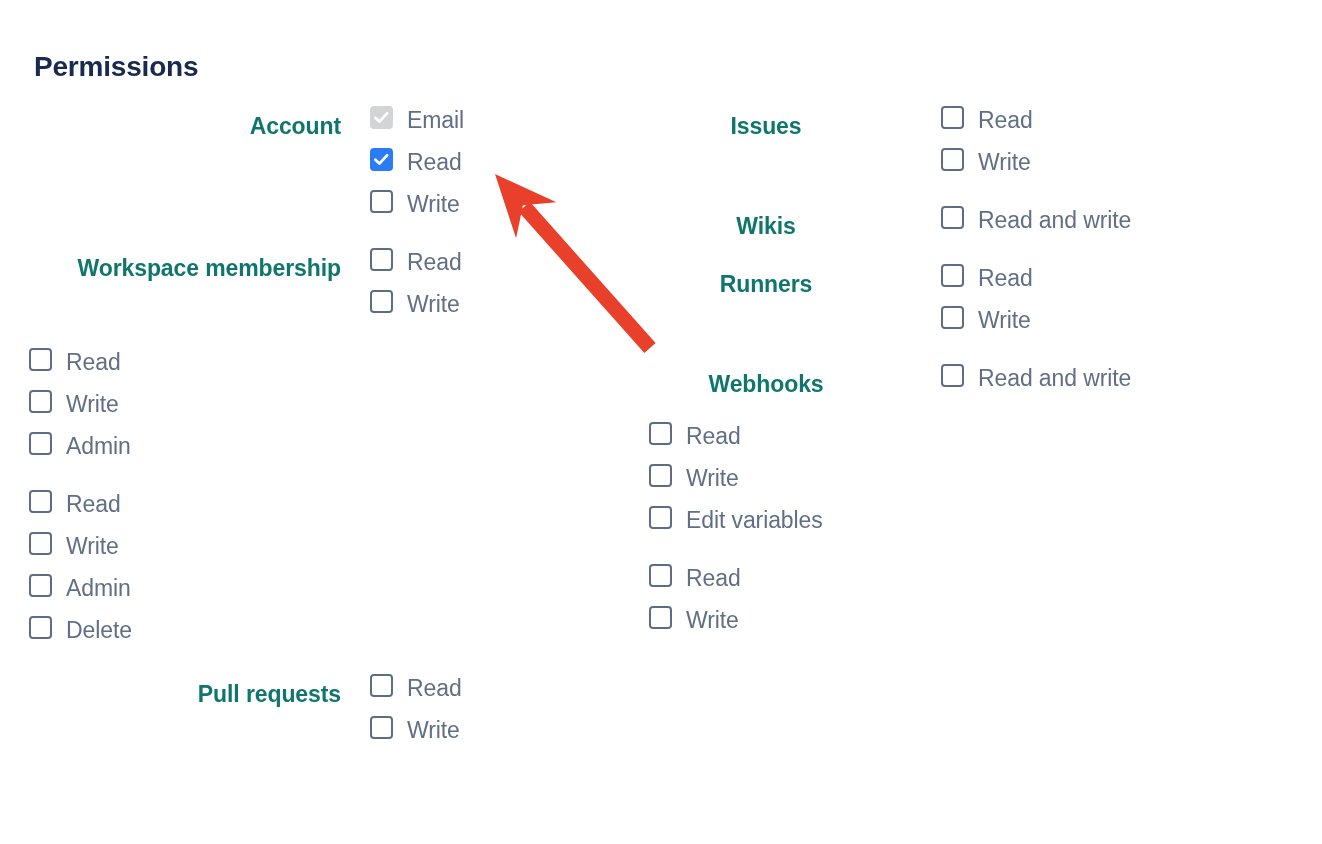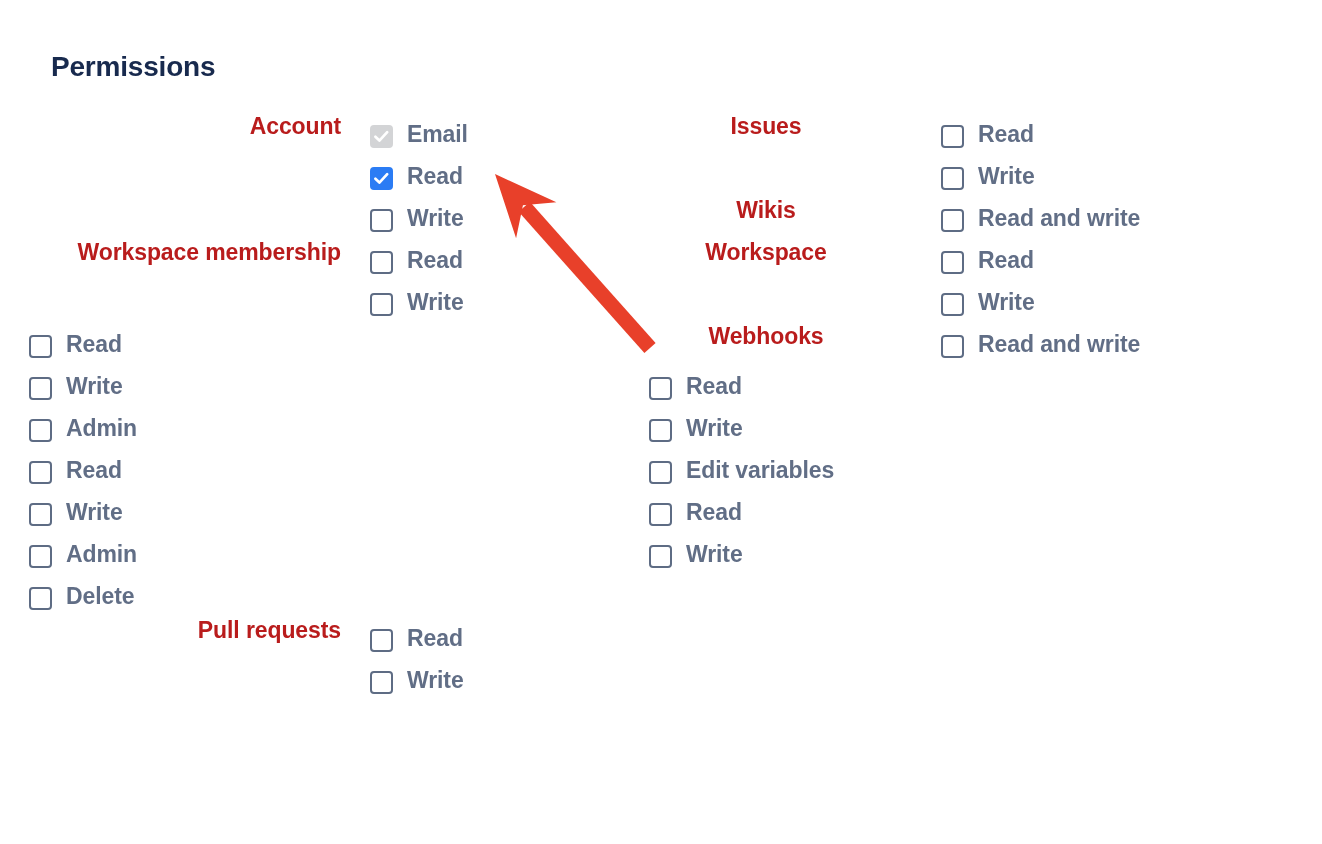--- a/index.html
+++ b/index.html
@@ -19,21 +19,21 @@
   }
 
   .page {
     position: absolute;
     inset: 0;
   }
 
   
   .page-title {
     position: absolute;
-    left: 51px;
+    left: 34px;
     top: 50px;
     font-size: 28px;
     font-weight: bold;
     color: #182a4e;
     letter-spacing: -0.2px;
     line-height: 34px;
     white-space: nowrap;
   }
 
   
@@ -48,40 +48,39 @@
   .perm-group {
     position: relative;
     display: flex;
     align-items: flex-start;
   }
 
   .group-label {
     text-align: right;
     font-size: 23px;
     font-weight: bold;
-    color: #b91c1c;
+    color: #0f766e;
     line-height: 30px;
     letter-spacing: -0.1px;
     padding-top: 5px;
     flex: 0 0 auto;
   }
   .col-left  .group-label { width: 341px; }
   .col-right .group-label { width: 292px; text-align: center; }
 
   .group-rows {
     flex: 1 1 auto;
     padding-left: 29px;
   }
 
   
   .cb-row {
     display: flex;
-    align-items: flex-end;
+    align-items: flex-start;
     height: 42px;
-    font-weight: bold;
   }
 
   .cb {
     position: relative;
     width: 23px;
     height: 23px;
     flex: 0 0 auto;
     border-radius: 4px;
     background: #ffffff;
     border: 2px solid #5e6c84;
@@ -104,21 +103,21 @@
   .cb-label {
     font-size: 23px;
     color: #616e86;
     line-height: 28px;
     margin-left: 14px;
     white-space: nowrap;
     letter-spacing: -0.1px;
   }
 
   
-  .perm-group + .perm-group { }
+  .perm-group + .perm-group { margin-top: 16px; }
 
   
   .annotation-arrow {
     position: absolute;
     left: 0;
     top: 0;
     width: 1322px;
     height: 844px;
     pointer-events: none;
   }
@@ -236,21 +235,21 @@
       <div class="perm-group">
         <div class="group-label">Wikis</div>
         <div class="group-rows">
           <label class="cb-row">
             <span class="cb"></span>
             <span class="cb-label">Read and write</span>
           </label>
         </div>
       </div>
       <div class="perm-group">
-        <div class="group-label">Workspace</div>
+        <div class="group-label">Runners</div>
         <div class="group-rows">
           <label class="cb-row">
             <span class="cb"></span>
             <span class="cb-label">Read</span>
           </label>
           <label class="cb-row">
             <span class="cb"></span>
             <span class="cb-label">Write</span>
           </label>
         </div>

